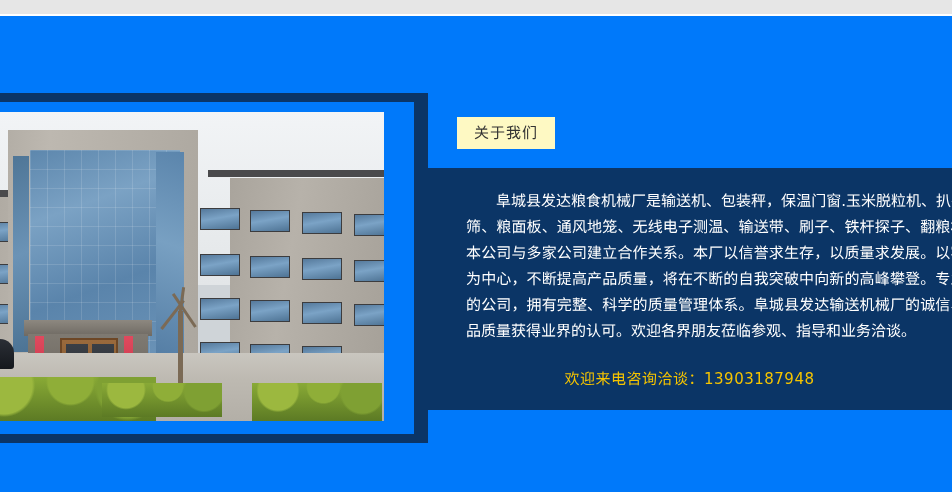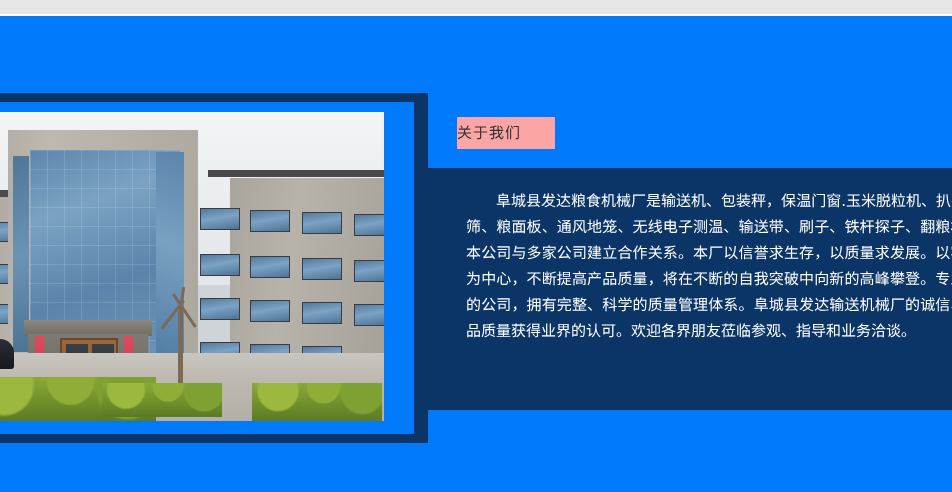--- a/index.html
+++ b/index.html
@@ -167,24 +167,25 @@
     position: absolute; background: #7b6a55; transform-origin: bottom center;
   }
 
   
   .about-btn {
     position: absolute;
     left: 457px;
     top: 101px;
     width: 98px;
     height: 32px;
-    background: #fca5a5;
+    background: #fef9c3;
     color: #333333;
     font-size: 15px;
     line-height: 32px;
+    text-align: center;
     letter-spacing: 1px;
     cursor: pointer;
     border: 0;
     box-sizing: border-box;
   }
 
   
   .text-panel {
     position: absolute;
     left: 427px;
@@ -288,16 +289,17 @@
           <div class="hedge hedge-b"></div>
           <div class="hedge hedge-c"></div>
         </div>
       </div>
     </div>
 
     <div class="about-btn">关于我们</div>
 
     <div class="text-panel">
       <div class="body-copy">阜城县发达粮食机械厂是输送机、包装秤，保温门窗.玉米脱粒机、扒谷机、清理筛、粮面板、通风地笼、无线电子测温、输送带、刷子、铁杆探子、翻粮机等产品，本公司与多家公司建立合作关系。本厂以信誉求生存，以质量求发展。以客户的满意为中心，不断提高产品质量，将在不断的自我突破中向新的高峰攀登。专业生产加工的公司，拥有完整、科学的质量管理体系。阜城县发达输送机械厂的诚信、实力和产品质量获得业界的认可。欢迎各界朋友莅临参观、指导和业务洽谈。</div>
+      <div class="phone-line">欢迎来电咨询洽谈：13903187948</div>
     </div>
 
   </div>
 </div>
 
 </body></html>

